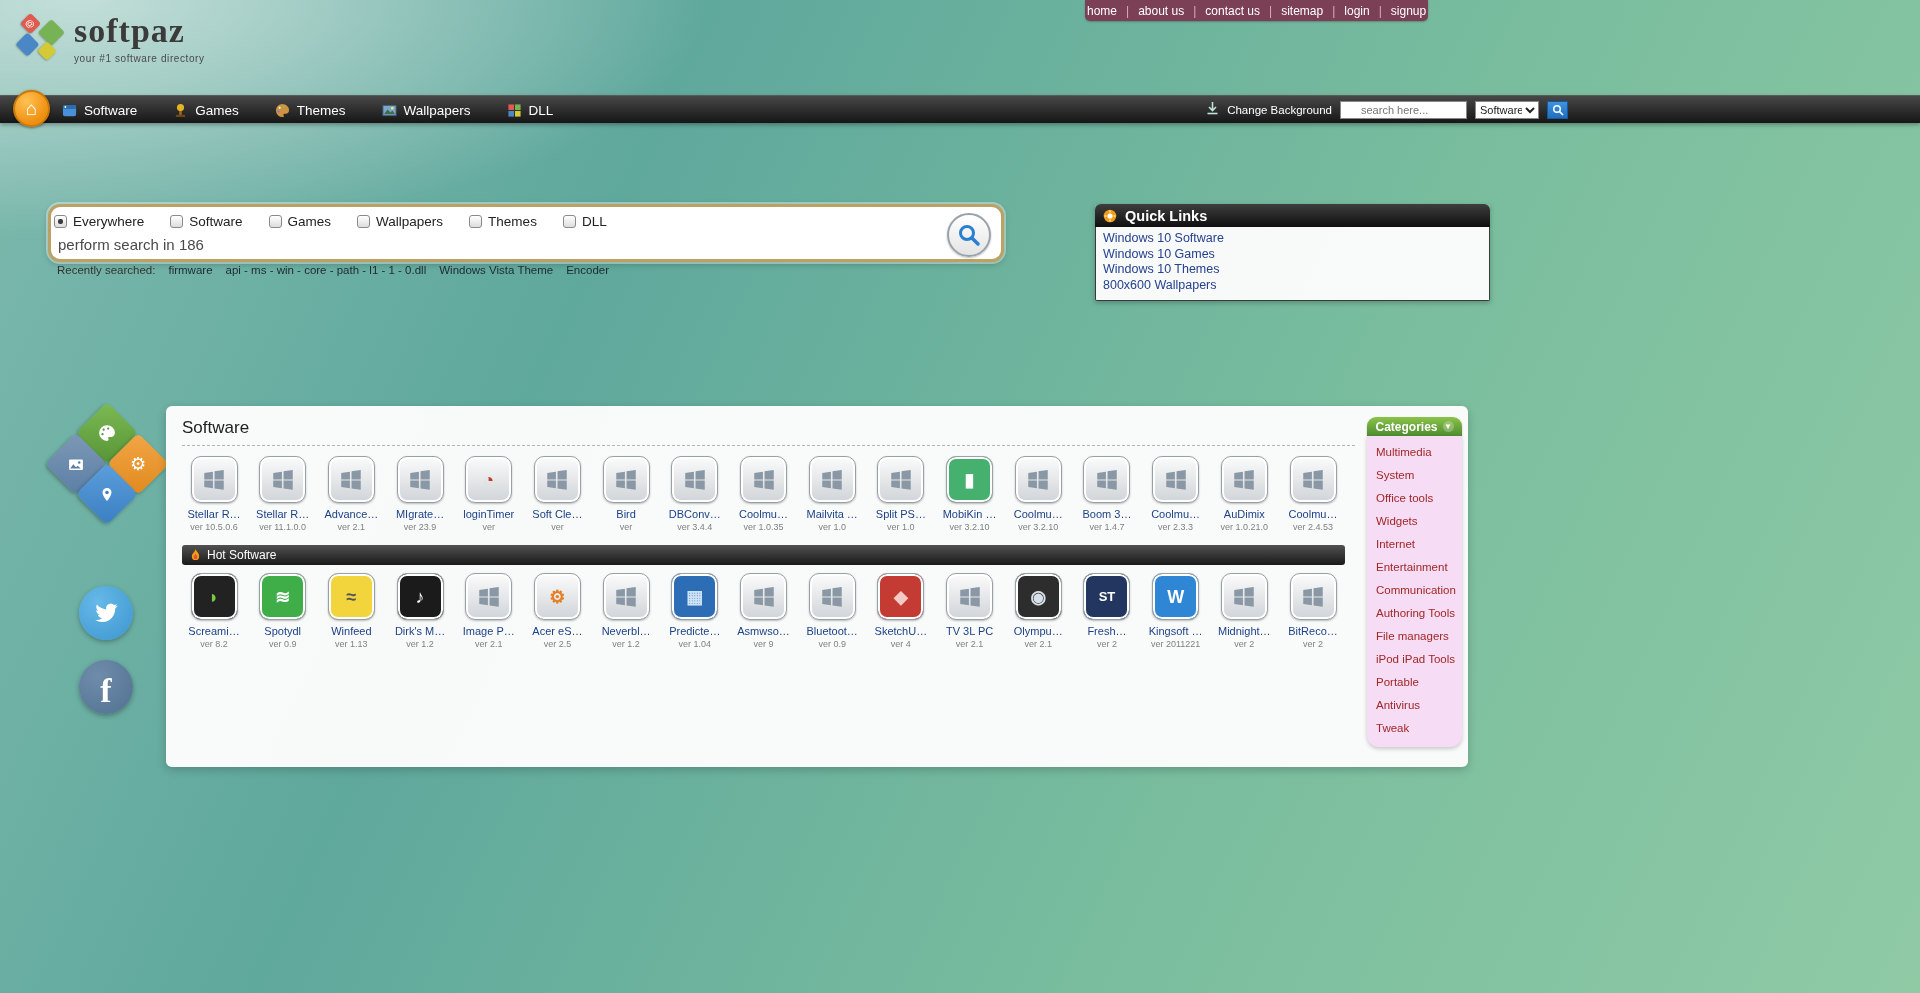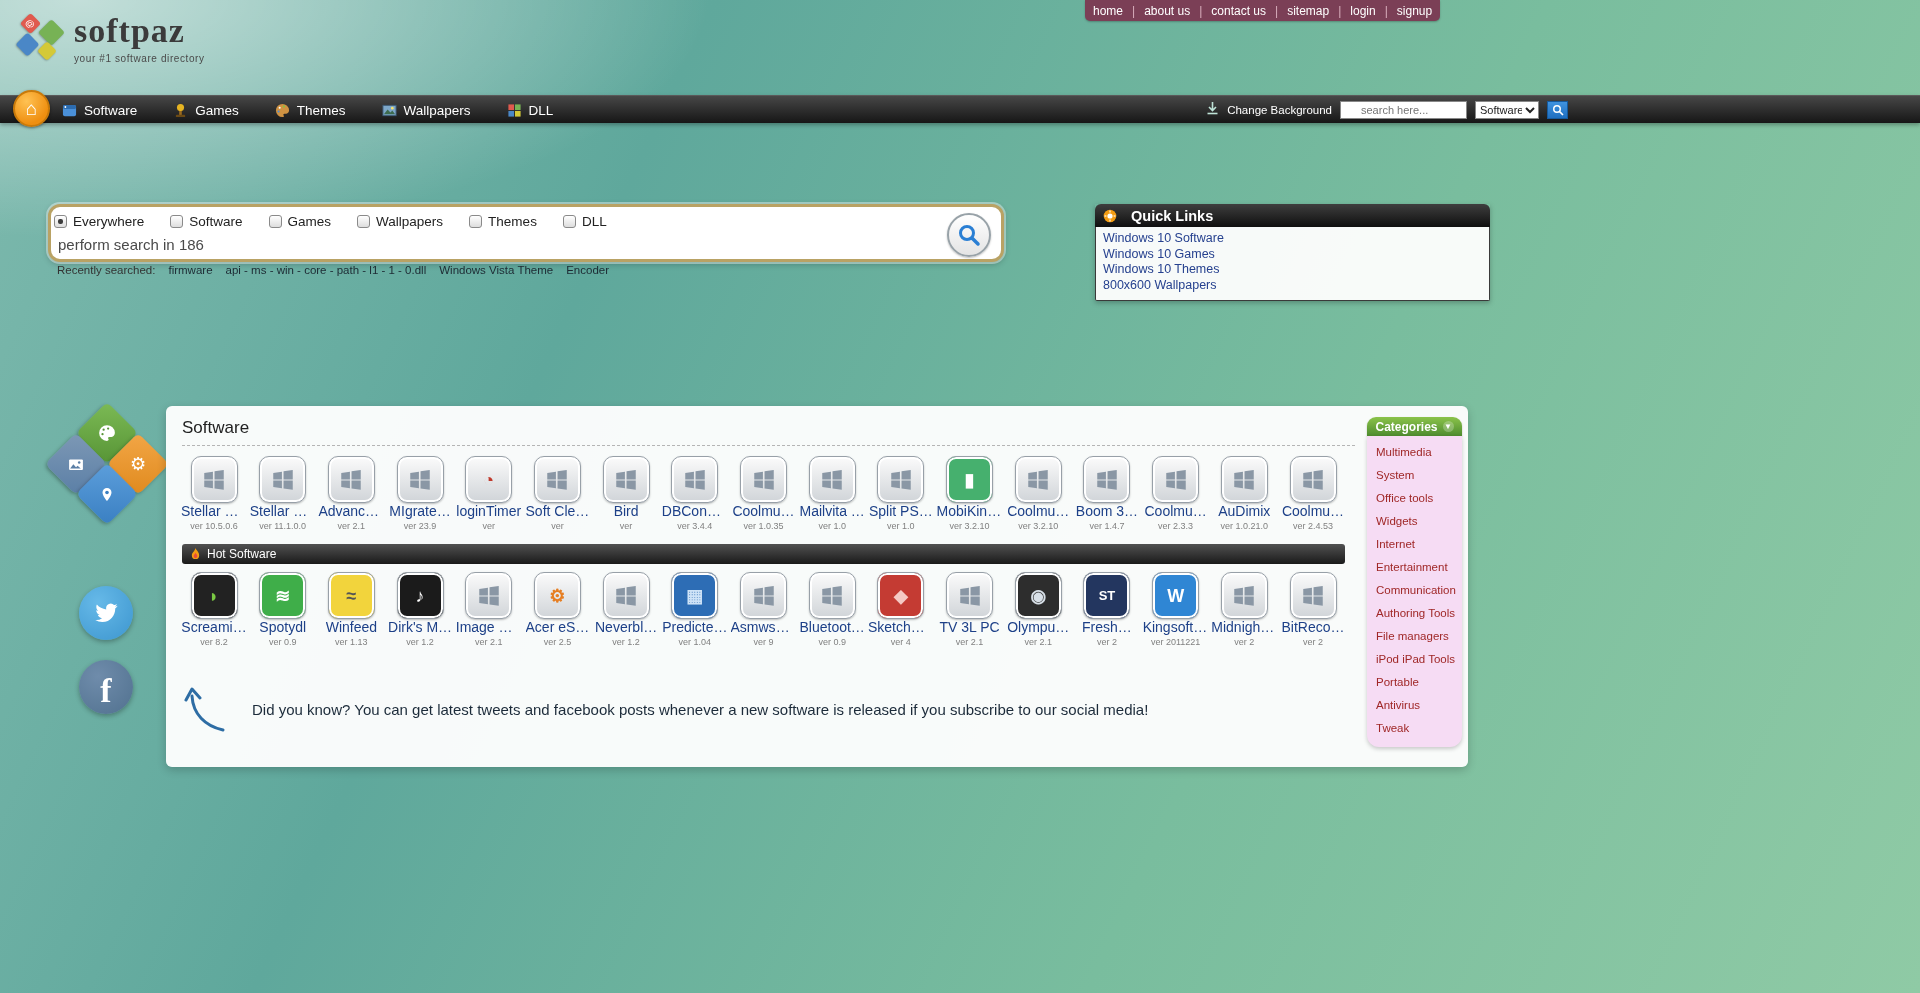--- a/index.html
+++ b/index.html
@@ -10,21 +10,21 @@
     position:relative;overflow:hidden;
   }
   body::before{content:"";position:absolute;inset:0;
     background:radial-gradient(900px 340px at 80px 0,rgba(255,255,255,.55),rgba(255,255,255,0) 70%);
     pointer-events:none}
   a{text-decoration:none}
   [data-interactable="true"]{cursor:pointer}
 
   
   .top-nav{position:absolute;left:1085px;top:0;height:21px;background:#7b3f56;
-    border-radius:0 0 5px 5px;display:flex;align-items:center;padding:0 8px;gap:9px;
+    border-radius:0 0 5px 5px;display:flex;align-items:center;padding:0 2px;gap:9px;
     font-size:12px;box-shadow:0 1px 2px rgba(0,0,0,.25);z-index:5}
   .top-nav a{color:#fff}
   .top-nav .sep{color:#d8aebc}
 
   
   .logo{position:absolute;left:18px;top:14px;display:flex;align-items:flex-start;gap:8px;z-index:4}
   .logo-diamonds{position:relative;width:48px;height:52px}
   .ld{position:absolute;transform:rotate(45deg);border-radius:3px;
     box-shadow:0 1px 2px rgba(0,0,0,.3);display:flex;align-items:center;justify-content:center;
     color:#fff;font-size:9px;font-weight:bold}
@@ -73,21 +73,21 @@
     display:flex;align-items:center;justify-content:center;box-shadow:0 1px 2px rgba(0,0,0,.25)}
 
   .recent{position:absolute;left:57px;top:264px;display:flex;gap:13px;font-size:11.5px;
     color:#333;align-items:center;z-index:2}
   .recent a{color:#1d2a33}
 
   
   .quick-links{position:absolute;left:1095px;top:204px;width:395px;z-index:3;
     box-shadow:0 2px 5px rgba(0,0,0,.25)}
   .ql-header{height:23px;background:linear-gradient(#3e3e3e,#0f0f0f);border-radius:6px 6px 0 0;
-    display:flex;align-items:center;gap:14px;padding:8px 8px;color:#fff;font-weight:bold;font-size:14.5px}
+    display:flex;align-items:center;gap:8px;padding:8px 8px;color:#fff;font-weight:bold;font-size:14.5px}
   .ql-body{background:rgba(253,253,253,.96);border:1px solid #3a3a3a;border-top:none;
     padding:4px 7px 7px;border-radius:0 0 2px 2px}
   .ql-body a{display:block;color:#26418f;font-size:12.5px;line-height:15.5px}
 
   
   .deco{position:absolute;left:48px;top:410px;width:120px;height:120px;z-index:2}
   .dd{position:absolute;width:44px;height:44px;transform:rotate(45deg);border-radius:6px;
     box-shadow:0 2px 4px rgba(0,0,0,.3);display:flex;align-items:center;justify-content:center}
   .dd > *{transform:rotate(-45deg)}
   .dd1{left:37px;top:1px;background:linear-gradient(135deg,#7cba55,#579436)}
@@ -112,21 +112,21 @@
   .section-bar{width:1163px;height:20px;background:linear-gradient(#515151,#1a1a1a);
     border-radius:3px;display:flex;align-items:center;padding:0 8px;color:#fff;font-size:12px;gap:6px}
   .section-bar .bar-right{margin-left:auto;display:flex;gap:5px;align-items:center;color:#fff;font-size:12px}
   .grid{width:1163px;display:flex;justify-content:space-between;margin:8px 0 13px}
   .app{width:64px;display:flex;flex-direction:column;align-items:center}
   .app-icon{width:47px;height:47px;border-radius:10px;
     background:linear-gradient(#fbfbfb,#d0d4d8);border:1px solid #98a0a8;
     box-shadow:inset 0 0 0 2px #fff,0 1px 2px rgba(0,0,0,.25);
     display:flex;align-items:center;justify-content:center;font-weight:bold;overflow:hidden}
   .app-icon .glyph{font-size:18px;line-height:1}
-  .app-name{font-size:14px;color:#1d4088;white-space:nowrap;max-width:66px;
+  .app-name{font-size:11px;color:#1d4088;margin-top:5px;white-space:nowrap;max-width:66px;
     overflow:hidden;text-overflow:ellipsis}
   .app-ver{font-size:9px;color:#808080;margin-top:2px}
   .dyk{display:flex;align-items:center;gap:26px;margin-top:38px;margin-left:2px}
   .dyk-text{font-size:15px;color:#1c2b3a}
 
   
   .categories{position:absolute;left:1201px;top:11px;width:95px;z-index:3}
   .cat-header{height:19px;background:linear-gradient(#8bc34a,#4e8c2f);border-radius:9px 9px 0 0;
     color:#fff;font-weight:bold;font-size:12px;display:flex;align-items:center;
     justify-content:center;gap:5px;box-shadow:0 1px 2px rgba(0,0,0,.25)}
@@ -753,27 +753,20 @@
               <path d="M3 12.5h8v7.2L3 18.4z"></path>
               <path d="M12.5 12.5H21v8.6l-8.5-1.3z"></path>
             </g>
           </svg>
         </div>
         <div class="app-name" data-interactable="false">BitReco…</div>
         <div class="app-ver" data-interactable="false">ver 2</div>
       </div>
     </div>
 
-  <div class="dyk" data-interactable="false">
-    <svg data-interactable="false" width="42" height="48" viewBox="0 0 42 48">
-        <path d="M39 45C21 41 9 29 8 11" fill="none" stroke="#2e6da4" stroke-width="3" stroke-linecap="round"></path>
-        <path d="M2 15 8 4l8 9" fill="none" stroke="#2e6da4" stroke-width="3" stroke-linecap="round" stroke-linejoin="round"></path>
-      </svg>
-    <span class="dyk-text" data-interactable="false">Did you know? You can get latest tweets and facebook posts whenever a new software is released if you subscribe to our social media!</span>
-  </div>
 
   <div class="categories" data-interactable="false">
     <div class="cat-header" data-interactable="true">
       <span data-interactable="false">Categories</span>
       <span class="cat-chevron" data-interactable="false">▼</span>
     </div>
     <div class="cat-body" id="catBody">
         <a data-interactable="true">Multimedia</a>
         <a data-interactable="true">System</a>
         <a data-interactable="true">Office tools</a>

